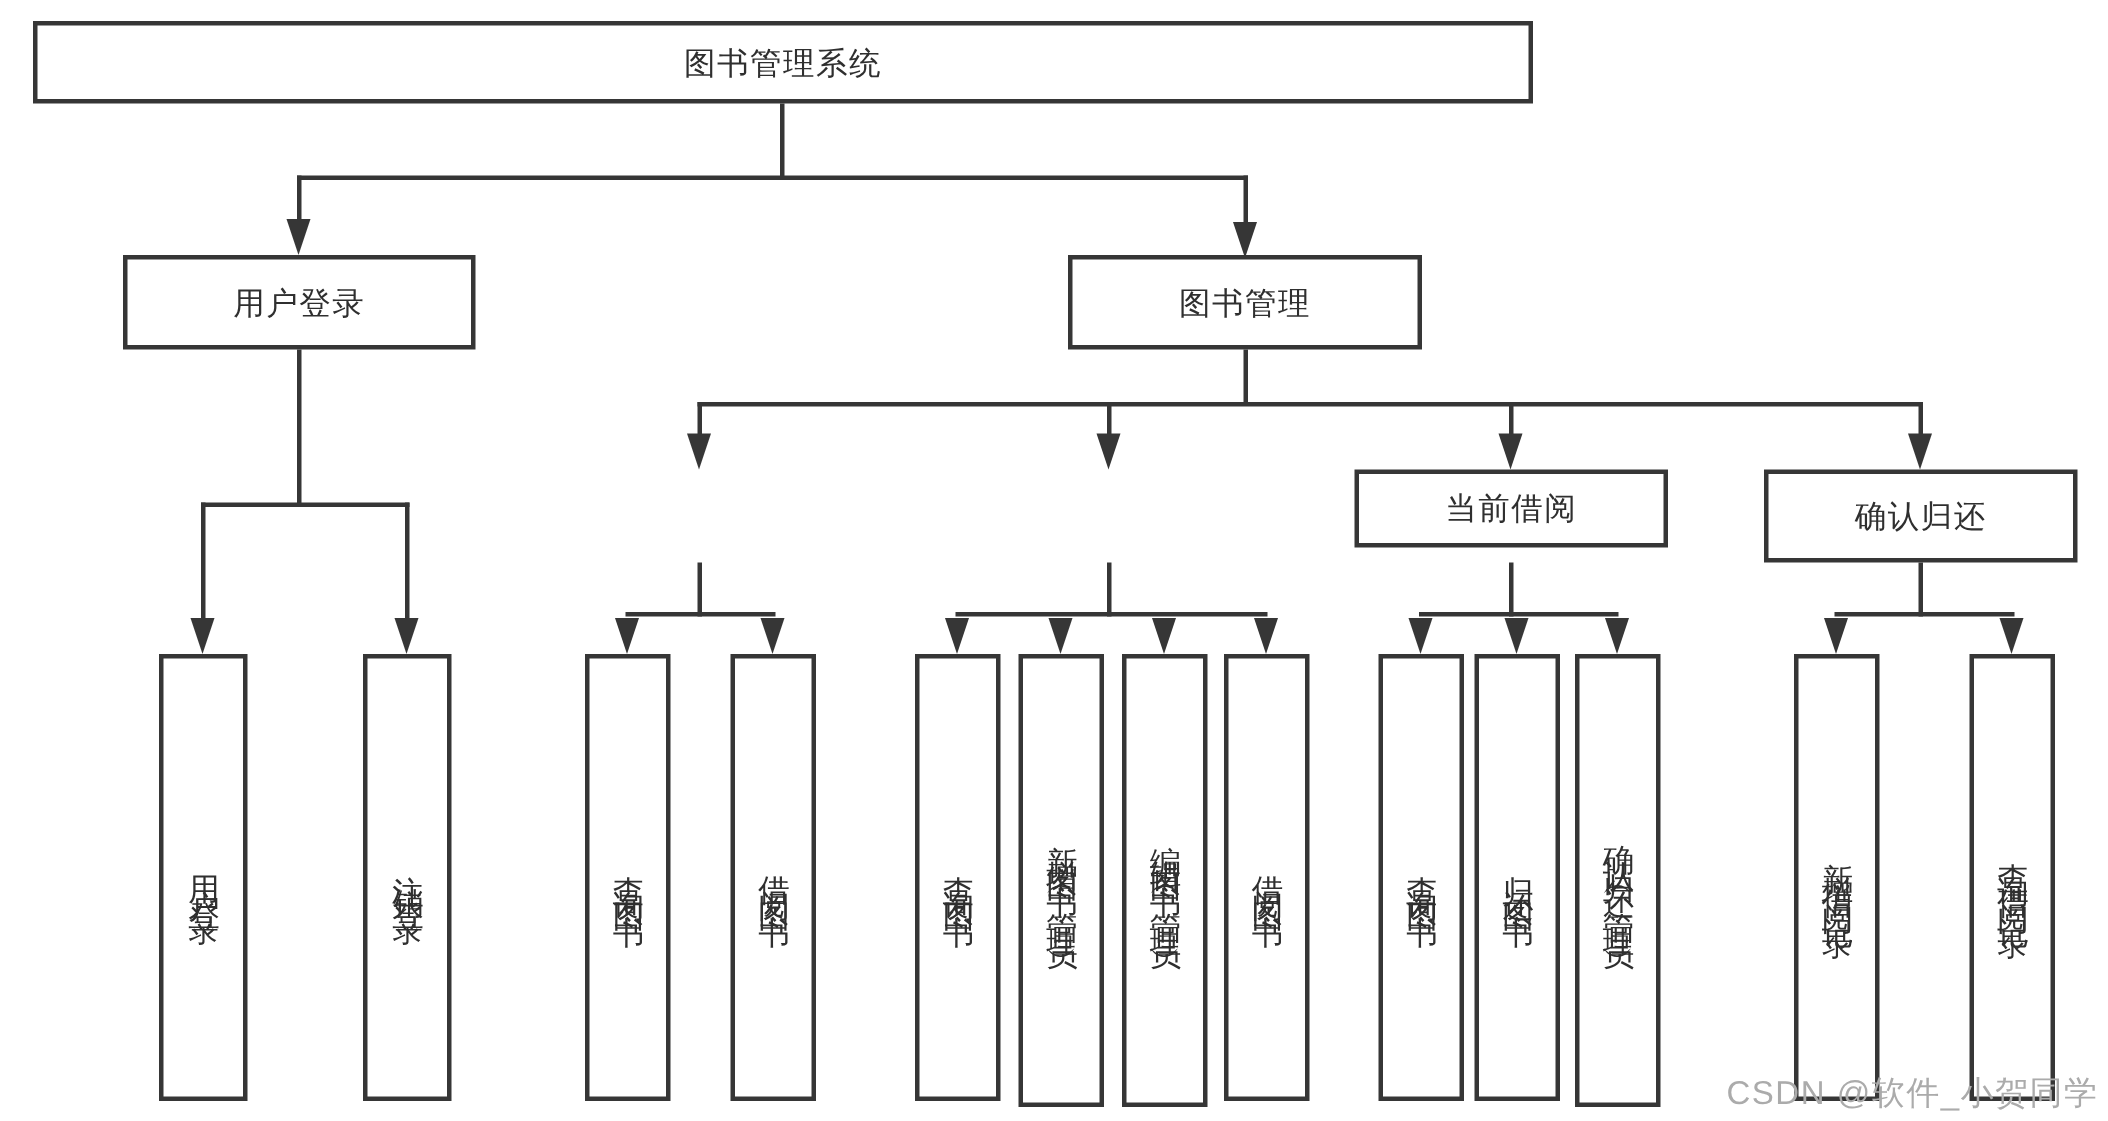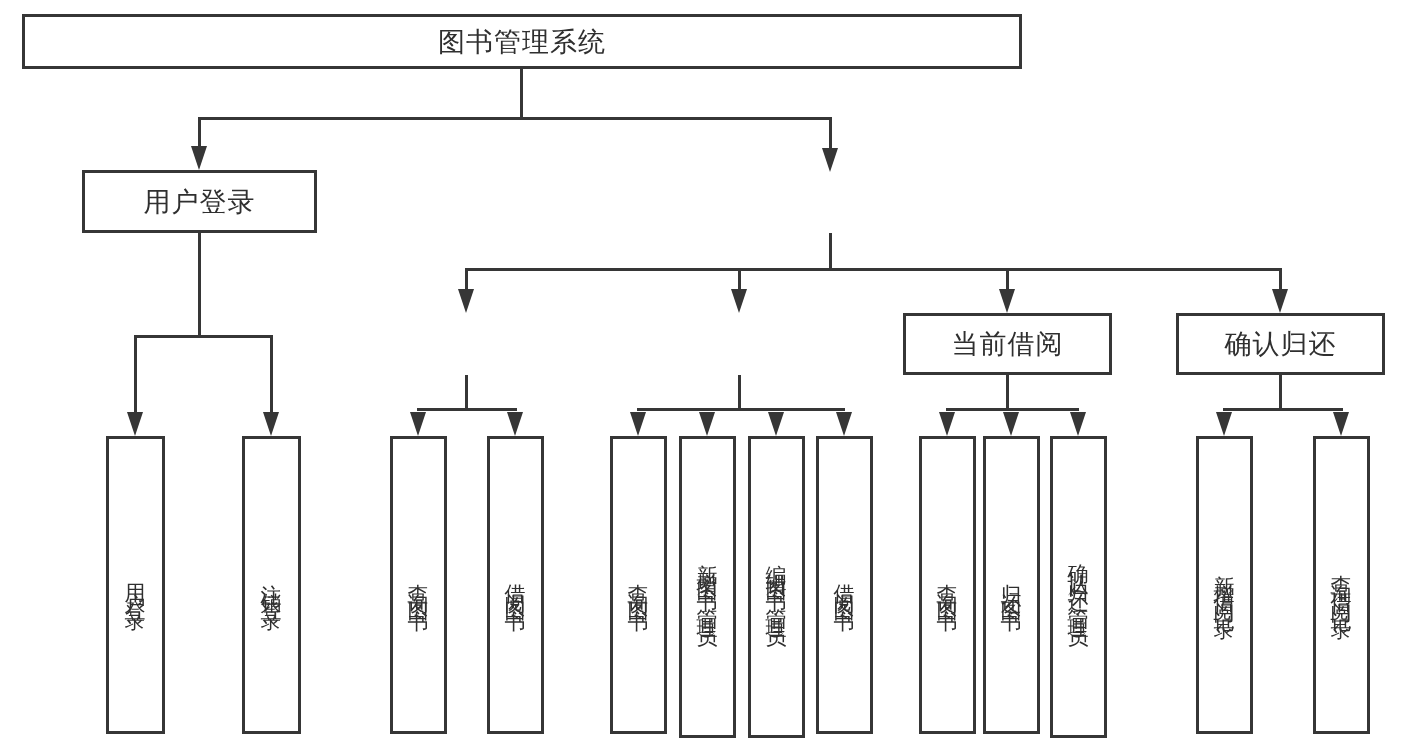--- a/index.html
+++ b/index.html
@@ -12,21 +12,21 @@
   }
   .box{
     position:absolute;
     box-sizing:border-box;
     background:#ffffff;
     border:3px solid var(--line,#363636);
     display:flex;align-items:center;justify-content:center;
     color:var(--text,#2f2f2f);
   }
   .hbox span{
-    font-size:27px;
+    font-size:21px;
     letter-spacing:1px;
     white-space:nowrap;
   }
   .vbox span{
     writing-mode:vertical-rl;
     font-size:21px;
     letter-spacing:9px;
     line-height:1;
   }
   .line{position:absolute;background:var(--line,#363636);}
@@ -57,20 +57,23 @@
   <div class="line" style="left:520px;top:69px;width:3px;height:49px;"></div>
   <div class="line" style="left:198px;top:117px;width:634px;height:3px;"></div>
   <div class="line" style="left:198px;top:117px;width:3px;height:31px;"></div>
   <div class="arr" style="left:191px;top:146px;"></div>
   <div class="line" style="left:829px;top:117px;width:3px;height:33px;"></div>
   <div class="arr" style="left:822px;top:148px;"></div>
 
   <div class="box hbox" style="left:82px;top:170px;width:235px;height:63px;">
     <span>用户登录</span>
   </div>
+  <div class="box hbox" style="left:712px;top:170px;width:236px;height:63px;">
+    <span>图书管理</span>
+  </div>
 
   <div class="line" style="left:198px;top:233px;width:3px;height:104px;"></div>
   <div class="line" style="left:134px;top:335px;width:139px;height:3px;"></div>
   <div class="line" style="left:134px;top:335px;width:3px;height:77px;"></div>
   <div class="arr" style="left:127px;top:412px;"></div>
   <div class="line" style="left:270px;top:335px;width:3px;height:77px;"></div>
   <div class="arr" style="left:263px;top:412px;"></div>
 
   <div class="box vbox" style="left:106px;top:436px;width:59px;height:298px;">
     <span>用户登录</span>
@@ -83,21 +86,21 @@
   <div class="line" style="left:465px;top:268px;width:817px;height:3px;"></div>
   <div class="line" style="left:465px;top:268px;width:3px;height:24px;"></div>
   <div class="arr" style="left:458px;top:289px;"></div>
   <div class="line" style="left:738px;top:268px;width:3px;height:24px;"></div>
   <div class="arr" style="left:731px;top:289px;"></div>
   <div class="line" style="left:1006px;top:268px;width:3px;height:24px;"></div>
   <div class="arr" style="left:999px;top:289px;"></div>
   <div class="line" style="left:1279px;top:268px;width:3px;height:24px;"></div>
   <div class="arr" style="left:1272px;top:289px;"></div>
 
-  <div class="box hbox" style="left:903px;top:313px;width:209px;height:62px;">
+  <div class="box hbox" style="left:903px;top:313px;width:209px;height:52px;">
     <span>当前借阅</span>
   </div>
   <div class="box hbox" style="left:1176px;top:313px;width:209px;height:62px;">
     <span>确认归还</span>
   </div>
 
   <div class="line" style="left:465px;top:375px;width:3px;height:36px;"></div>
   <div class="line" style="left:417px;top:408px;width:100px;height:3px;"></div>
   <div class="arr" style="left:410px;top:412px;"></div>
   <div class="arr" style="left:507px;top:412px;"></div>
@@ -150,14 +153,15 @@
   <div class="arr" style="left:1216px;top:412px;"></div>
   <div class="arr" style="left:1333px;top:412px;"></div>
 
   <div class="box vbox" style="left:1196px;top:436px;width:57px;height:298px;">
     <span>新增借阅记录</span>
   </div>
   <div class="box vbox" style="left:1313px;top:436px;width:57px;height:298px;">
     <span>查询借阅记录</span>
   </div>
 
+  <div class="watermark">CSDN @软件_小贺同学</div>
 
 </div>
 
 </body></html>

